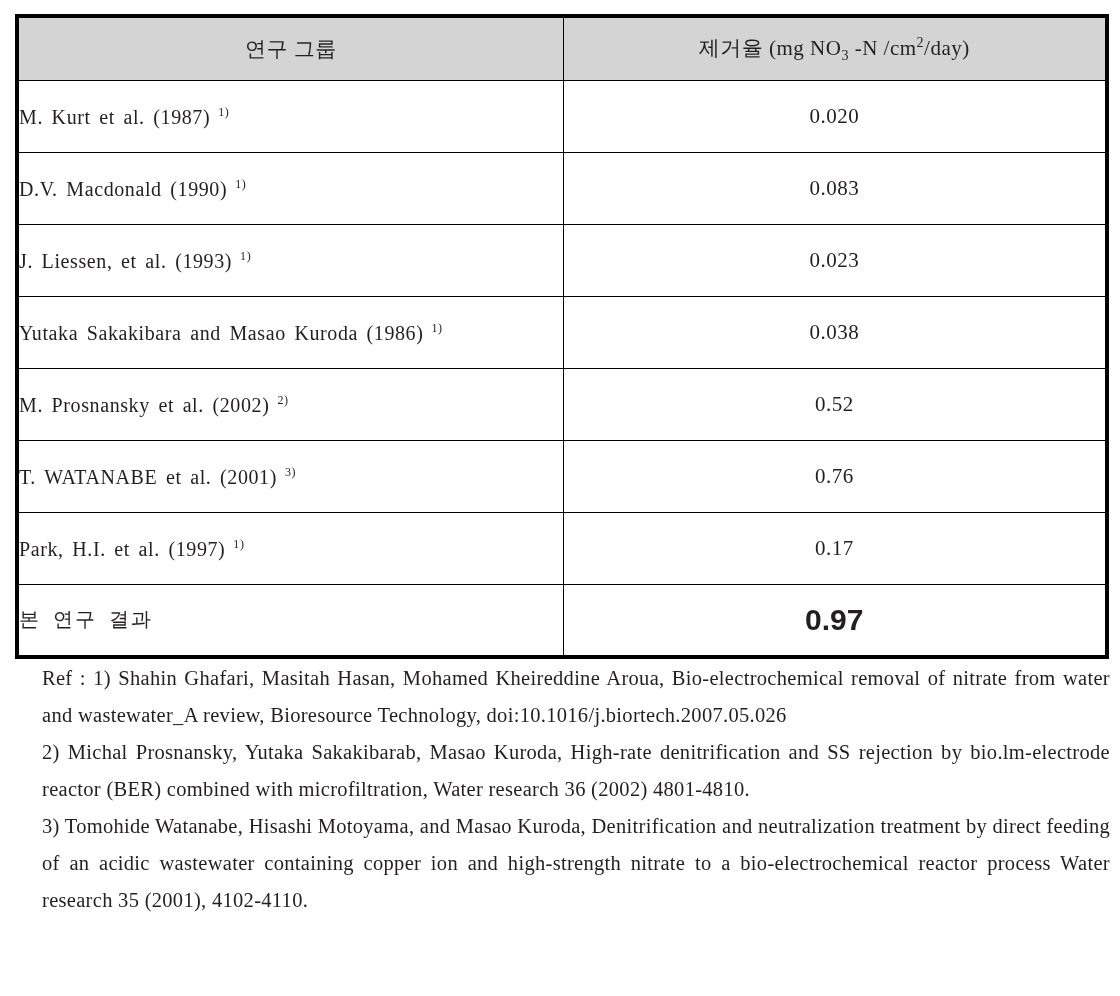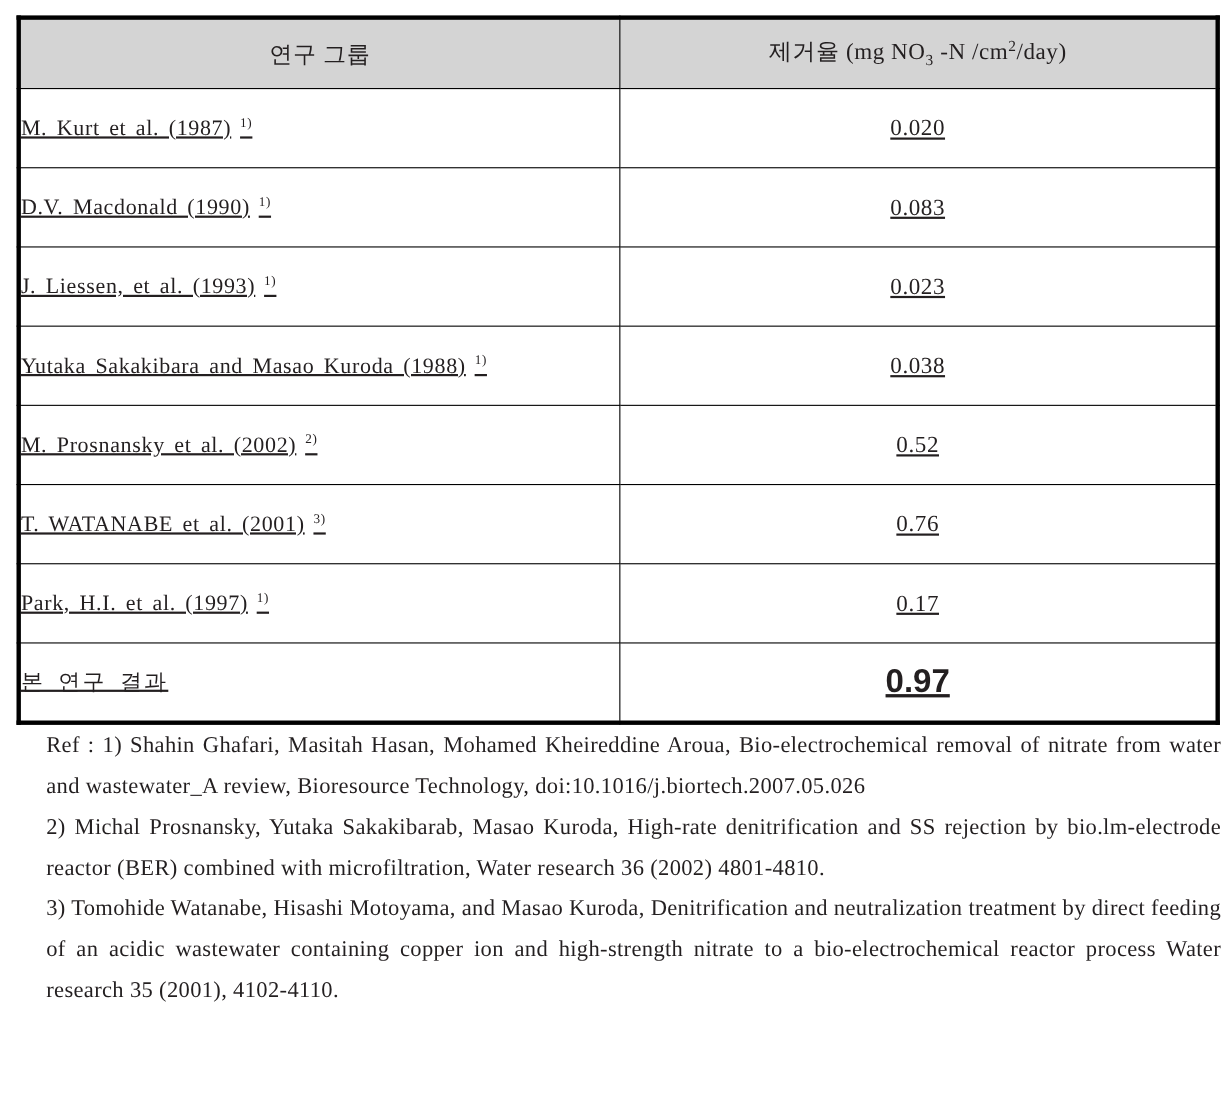--- a/index.html
+++ b/index.html
@@ -58,21 +58,21 @@
 
   .hdr-unit .sub {
     font-size: 14px;
     vertical-align: sub;
   }
   .hdr-unit .sup {
     font-size: 14px;
     vertical-align: super;
   }
 
-  tbody tr { height: 72px; text-decoration: underline; }
+  tbody tr { height: 72px; }
 
   td.group-cell {
     text-align: left;
     padding-left: 16px;
     font-size: 20px;
     letter-spacing: 0.6px;
     word-spacing: 3px;
     white-space: nowrap;
   }
   td.group-cell .ref-mark {
@@ -138,21 +138,21 @@
           </tr>
           <tr>
             <td class="group-cell"><span>D.V. Macdonald (1990)</span><span class="ref-mark">1)</span></td>
             <td class="rate-cell">0.083</td>
           </tr>
           <tr>
             <td class="group-cell"><span>J. Liessen, et al. (1993)</span><span class="ref-mark">1)</span></td>
             <td class="rate-cell">0.023</td>
           </tr>
           <tr>
-            <td class="group-cell"><span>Yutaka Sakakibara and Masao Kuroda (1988)</span><span class="ref-mark">1)</span></td>
+            <td class="group-cell"><span>Yutaka Sakakibara and Masao Kuroda (1986)</span><span class="ref-mark">1)</span></td>
             <td class="rate-cell">0.038</td>
           </tr>
           <tr>
             <td class="group-cell"><span>M. Prosnansky et al. (2002)</span><span class="ref-mark">2)</span></td>
             <td class="rate-cell">0.52</td>
           </tr>
           <tr>
             <td class="group-cell"><span>T. WATANABE et al. (2001)</span><span class="ref-mark">3)</span></td>
             <td class="rate-cell">0.76</td>
           </tr>

